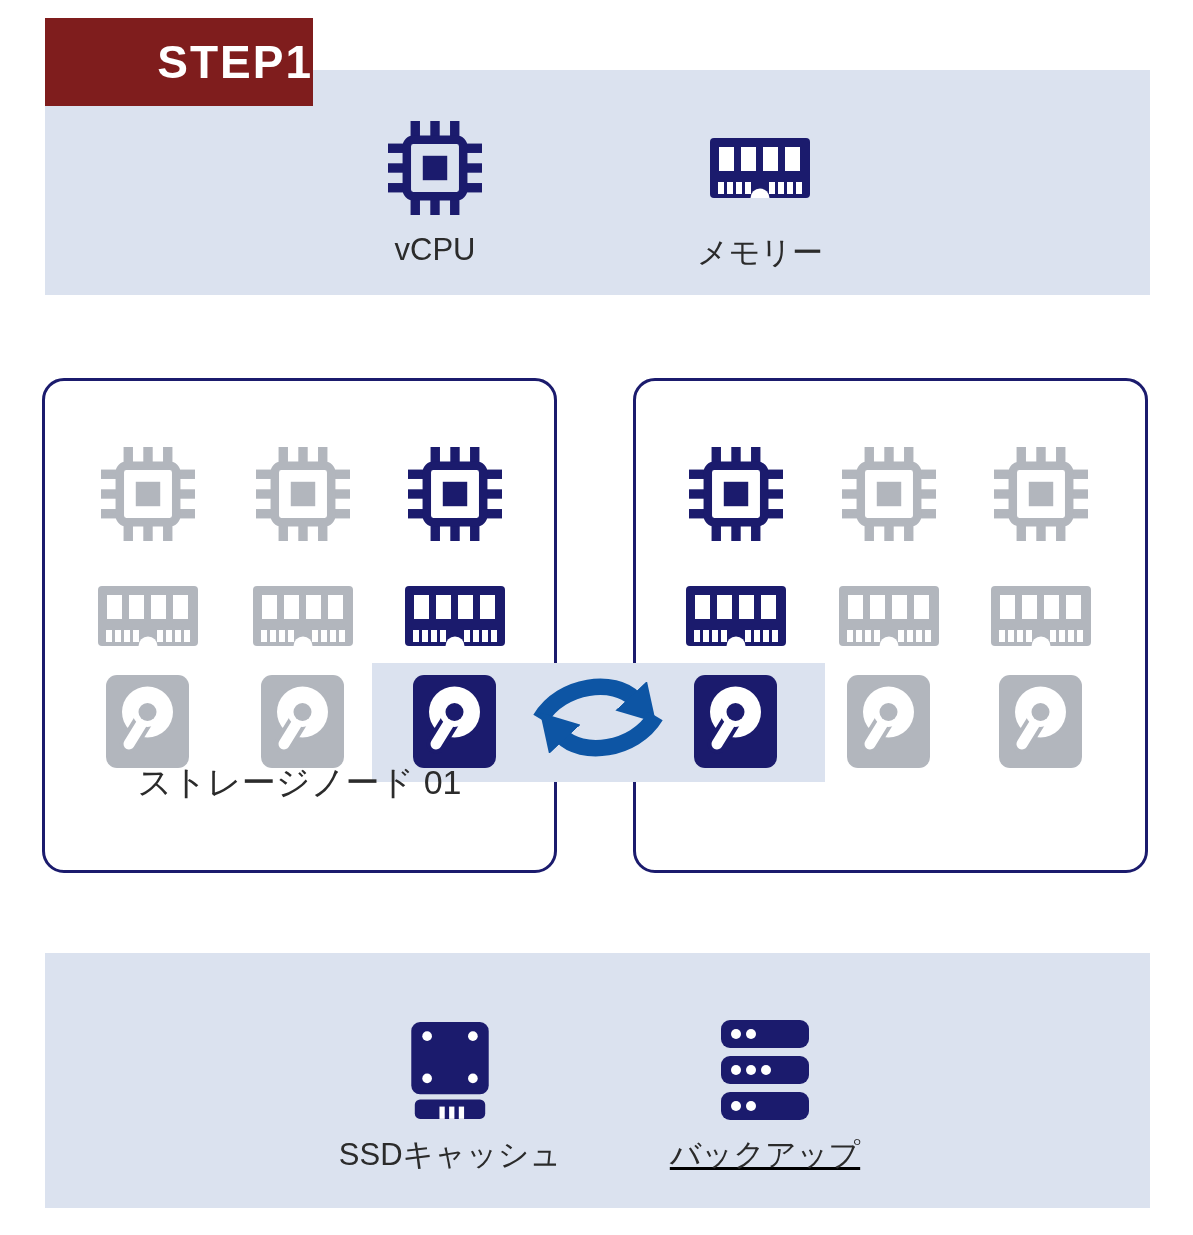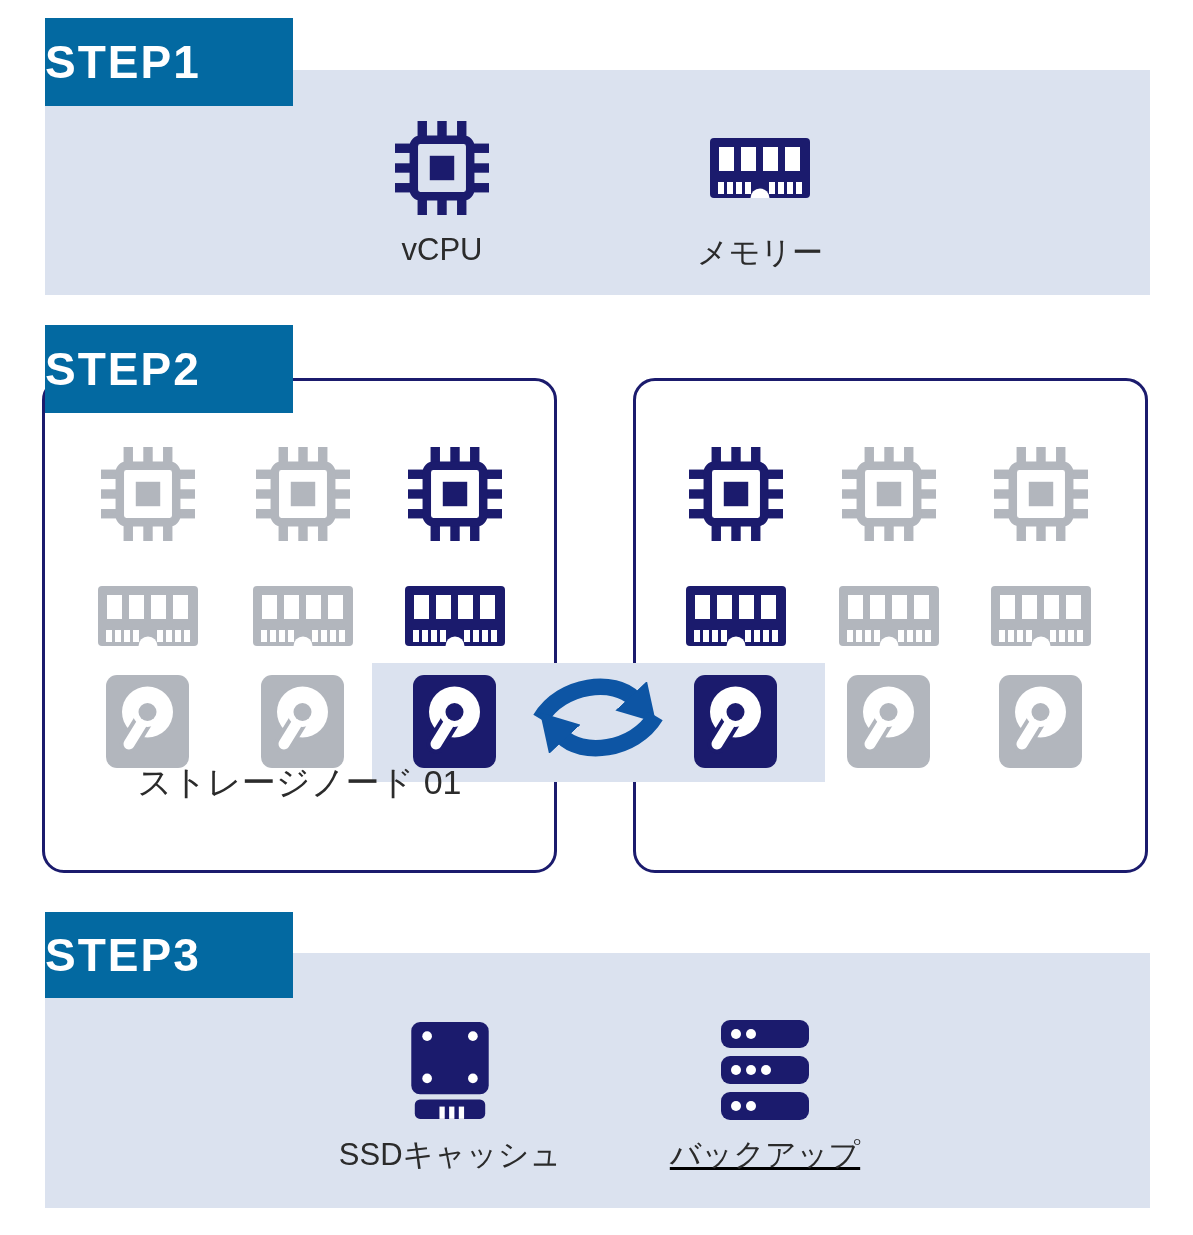--- a/index.html
+++ b/index.html
@@ -1,23 +1,23 @@
 <!DOCTYPE html>
 <html><head>
 <meta charset="utf-8">
 <style>
   html,body { margin:0; padding:0; background:#ffffff; }
   .canvas {
     position:relative; width:1193px; height:1235px; background:#ffffff;
     font-family:"Liberation Sans","DejaVu Sans",sans-serif; overflow:hidden;
   }
   .step-label {
-    position:absolute; background:#0369a1; color:#ffffff;
-    display:flex; align-items:center; justify-content:flex-start;
-    font-size:46px; font-weight:600; letter-spacing:2px; z-index:5;
+    position:absolute; background:#7f1d1d; color:#ffffff;
+    display:flex; align-items:center; justify-content:flex-end;
+    font-size:46px; font-weight:600; letter-spacing:2px; z-index:5;padding-left:20px;
   }
   .band { position:absolute; background:#dbe2ef; z-index:0; }
   .feature {
     position:absolute; width:300px; display:flex; flex-direction:column;
     align-items:center; z-index:2;
   }
   .icon-slot { height:100px; display:flex; align-items:center; justify-content:center; }
   .caption { margin-top:14px; font-size:31px; color:#2b2b2b; white-space:nowrap; }
   .node-box {
     position:absolute; width:515px; height:495px; box-sizing:border-box;
@@ -118,44 +118,41 @@
   </defs>
 </svg>
 
 <div class="canvas">
 
   <div class="band" style="left:45px; top:70px; width:1105px; height:225px;"></div>
   <div class="step-label" style="left:45px; top:18px; width:248px; height:88px;">
     <span>STEP1</span>
   </div>
 
-  <div class="feature" style="left:292px; top:118px;">
+  <div class="feature" style="left:285px; top:118px;">
     <div class="icon-slot">
       <svg class="navy" width="94" height="94" viewBox="0 0 100 100">
           <use href="#sym-chip"></use>
         </svg>
     </div>
     <div class="caption">vCPU</div>
   </div>
 
   <div class="feature" style="left:610px; top:118px;align-items:center;">
     <div class="icon-slot">
       <svg class="navy" width="100" height="62" viewBox="0 0 100 60">
           <use href="#sym-mem"></use>
         </svg>
     </div>
     <div class="caption">メモリー</div>
   </div>
 
   <div class="node-box" style="left:42px; top:378px;"></div>
   <div class="node-box" style="left:633px; top:378px;"></div>
 
-  <div class="step-label" style="left:45px; top:325px; width:248px; height:88px;">
-    <span>STEP2</span>
-  </div>
 
   <div class="sync-band"></div>
 
   <svg class="node-icon off" style="left:101px; top:447px;" width="94" height="94" viewBox="0 0 100 100">
       <use href="#sym-chip"></use>
     </svg>
   <svg class="node-icon off" style="left:256px; top:447px;" width="94" height="94" viewBox="0 0 100 100">
       <use href="#sym-chip"></use>
     </svg>
   <svg class="node-icon on" style="left:408px; top:447px;" width="94" height="94" viewBox="0 0 100 100">
@@ -218,23 +215,20 @@
         <path d="M0 0 L2.2 1.3 L0 2.6 Z" fill="#0d55a4"></path>
       </marker>
     </defs>
     <path id="arcTop" d="M20 68 C 50 18, 124 12, 150 40" fill="none" stroke="#0d55a4" stroke-width="23" marker-end="url(#ah)"></path>
     <use href="#arcTop" transform="rotate(180 100 66)"></use>
   </svg>
 
   <div class="node-title" style="left:42px; top:760px;">ストレージノード 01</div>
 
   <div class="band" style="left:45px; top:953px; width:1105px; height:255px;"></div>
-  <div class="step-label" style="left:45px; top:912px; width:248px; height:86px;">
-    <span>STEP3</span>
-  </div>
 
   <div class="feature" style="left:300px; top:1020px;align-items:center;">
     <div class="icon-slot">
       <svg class="navy" width="88" height="97" viewBox="0 0 100 110">
           <use href="#sym-ssd"></use>
         </svg>
     </div>
     <div class="caption">SSDキャッシュ</div>
   </div>
 

